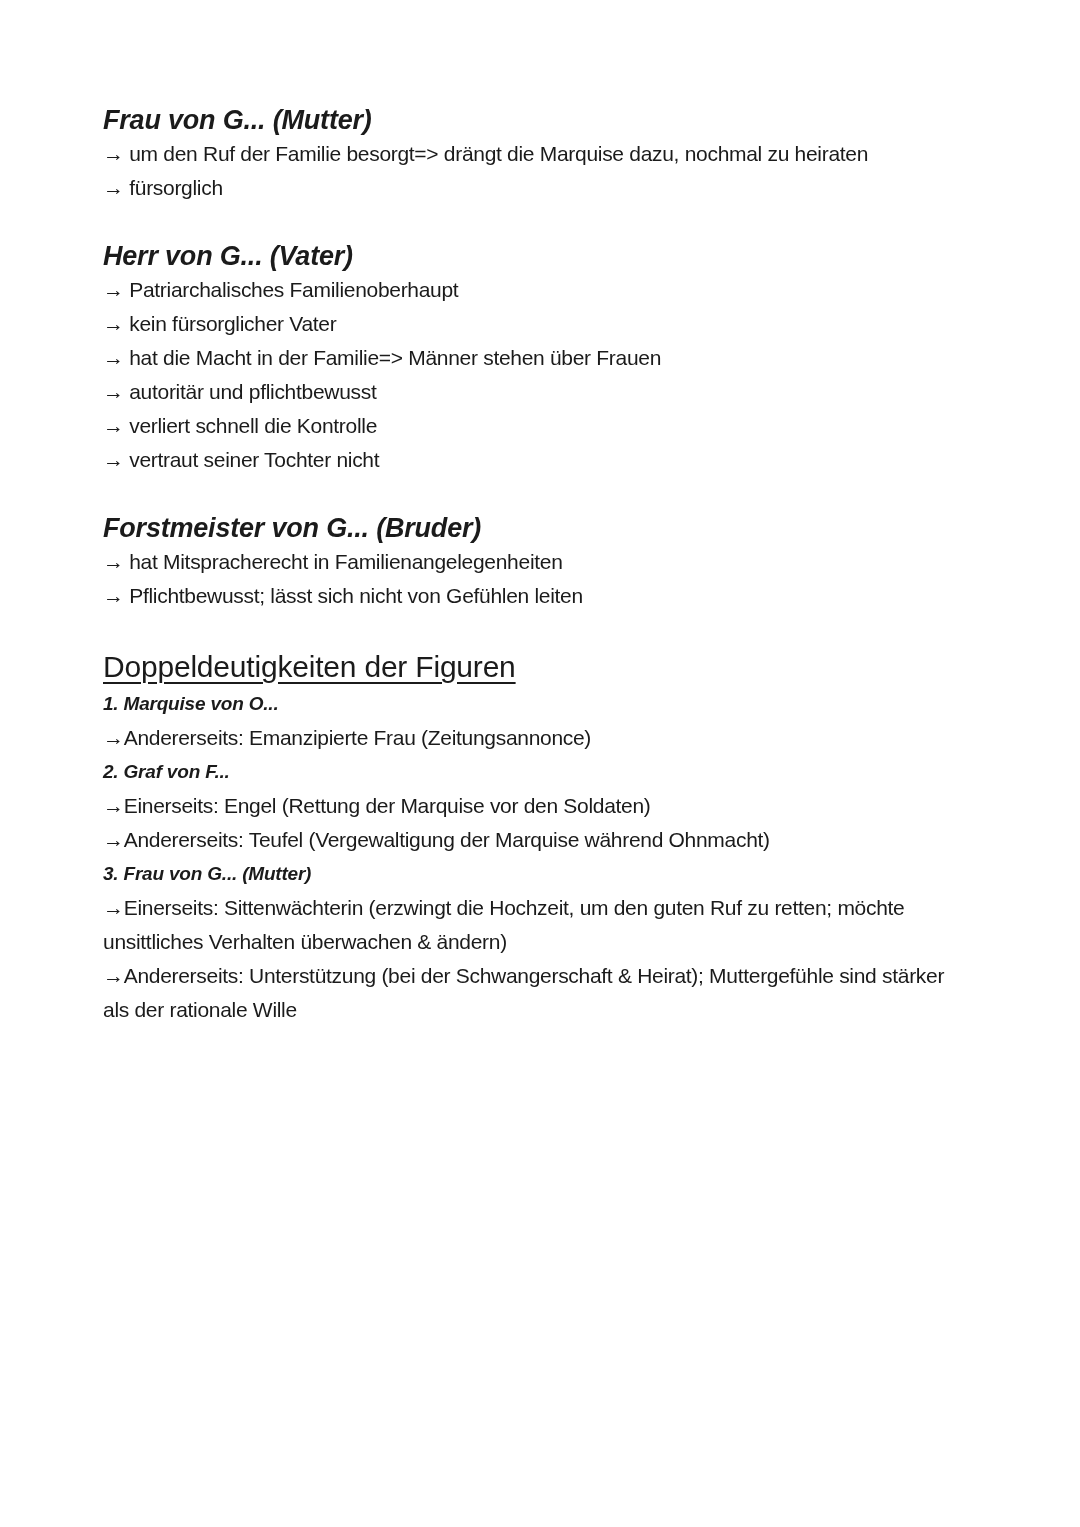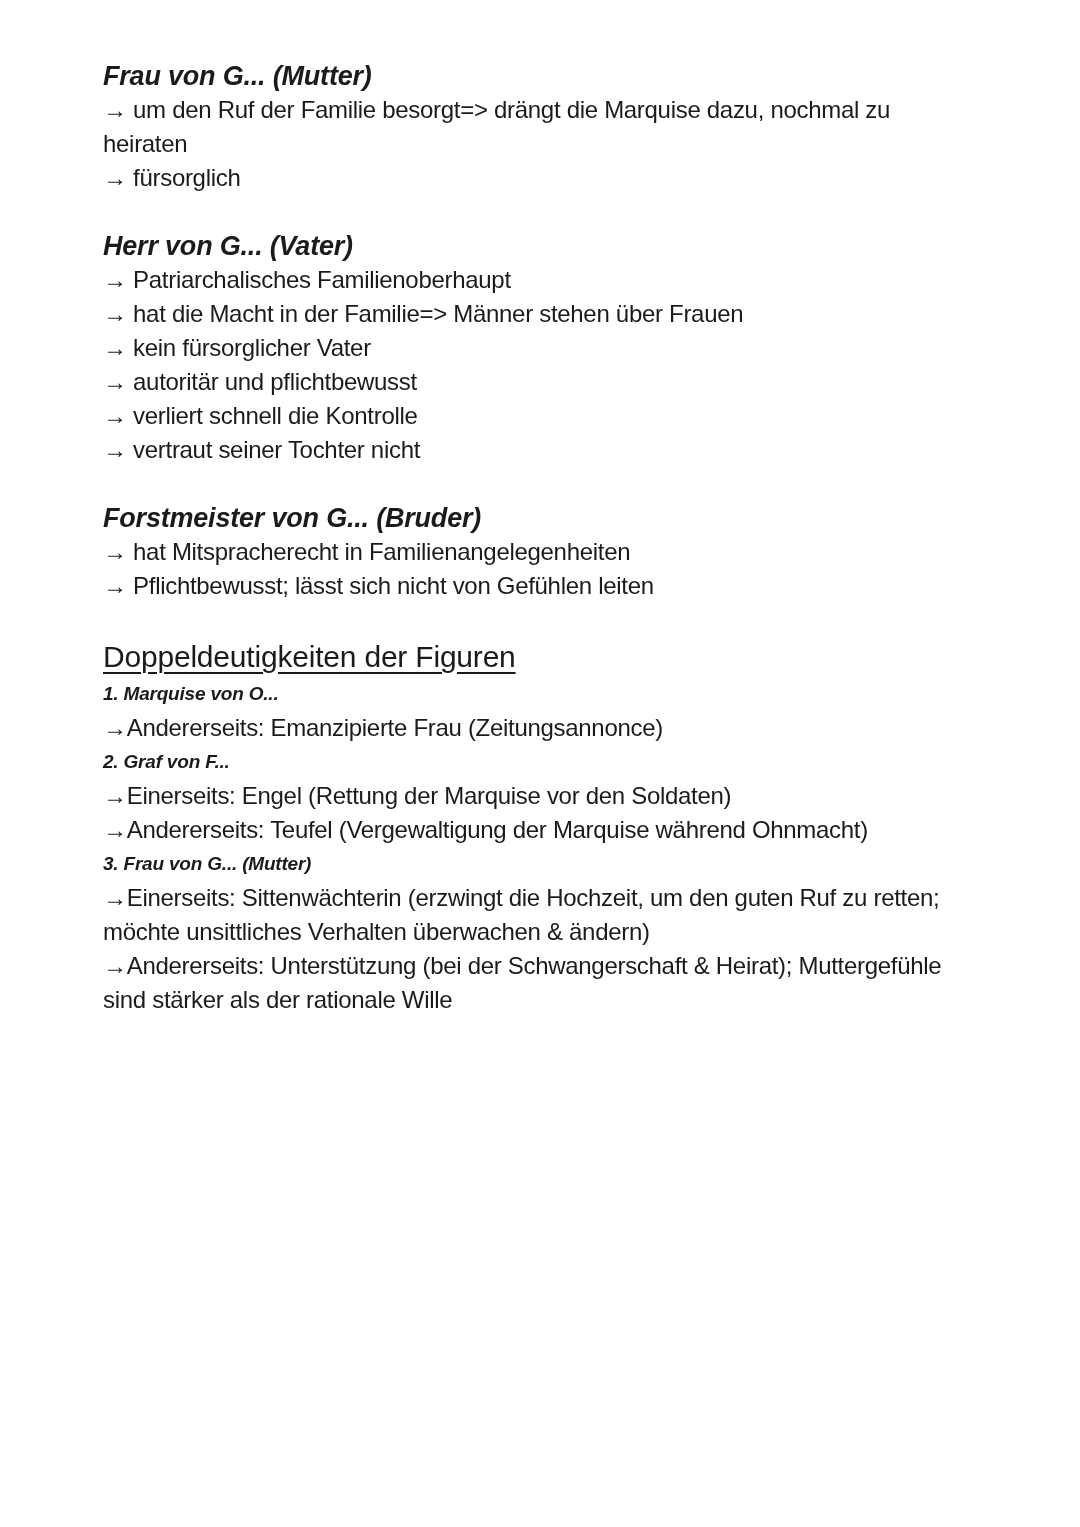--- a/index.html
+++ b/index.html
@@ -10,36 +10,36 @@
   body {
     width: 1080px;
     min-height: 1527px;
     font-family: "Liberation Sans", sans-serif;
     color: #1b1b1b;
   }
   .page {
     box-sizing: border-box;
     width: 1056px;
     min-height: 1527px;
-    padding: 59px 88px 40px 103px;
+    padding: 103px 88px 40px 103px;
     background: #ffffff;
   }
   .section {
     margin: 0 0 34px 0;
   }
   .section-heading {
     font-size: 27px;
     line-height: 34px;
     font-weight: 700;
     font-style: italic;
     margin: 0;
     letter-spacing: -0.2px;
   }
   .bullet {
-    font-size: 24px;
+    font-size: 21px;
     line-height: 34px;
     margin: 0;
     letter-spacing: -0.3px;
   }
   .doppel-section {
     margin-top: 28px;
   }
   .doppel-heading {
     font-size: 30px;
     line-height: 40px;
@@ -67,22 +67,22 @@
 
   <section class="section">
     <h3 class="section-heading">Frau von G... (Mutter)</h3>
     <p class="bullet">→ um den Ruf der Familie besorgt=&gt; drängt die Marquise dazu, nochmal zu heiraten</p>
     <p class="bullet">→ fürsorglich</p>
   </section>
 
   <section class="section">
     <h3 class="section-heading">Herr von G... (Vater)</h3>
     <p class="bullet">→ Patriarchalisches Familienoberhaupt</p>
+    <p class="bullet">→ kein fürsorglicher Vater</p>
     <p class="bullet">→ hat die Macht in der Familie=&gt; Männer stehen über Frauen</p>
-    <p class="bullet">→ kein fürsorglicher Vater</p>
     <p class="bullet">→ autoritär und pflichtbewusst</p>
     <p class="bullet">→ verliert schnell die Kontrolle</p>
     <p class="bullet">→ vertraut seiner Tochter nicht</p>
   </section>
 
   <section class="section">
     <h3 class="section-heading">Forstmeister von G... (Bruder)</h3>
     <p class="bullet">→ hat Mitspracherecht in Familienangelegenheiten</p>
     <p class="bullet">→ Pflichtbewusst; lässt sich nicht von Gefühlen leiten</p>
   </section>

